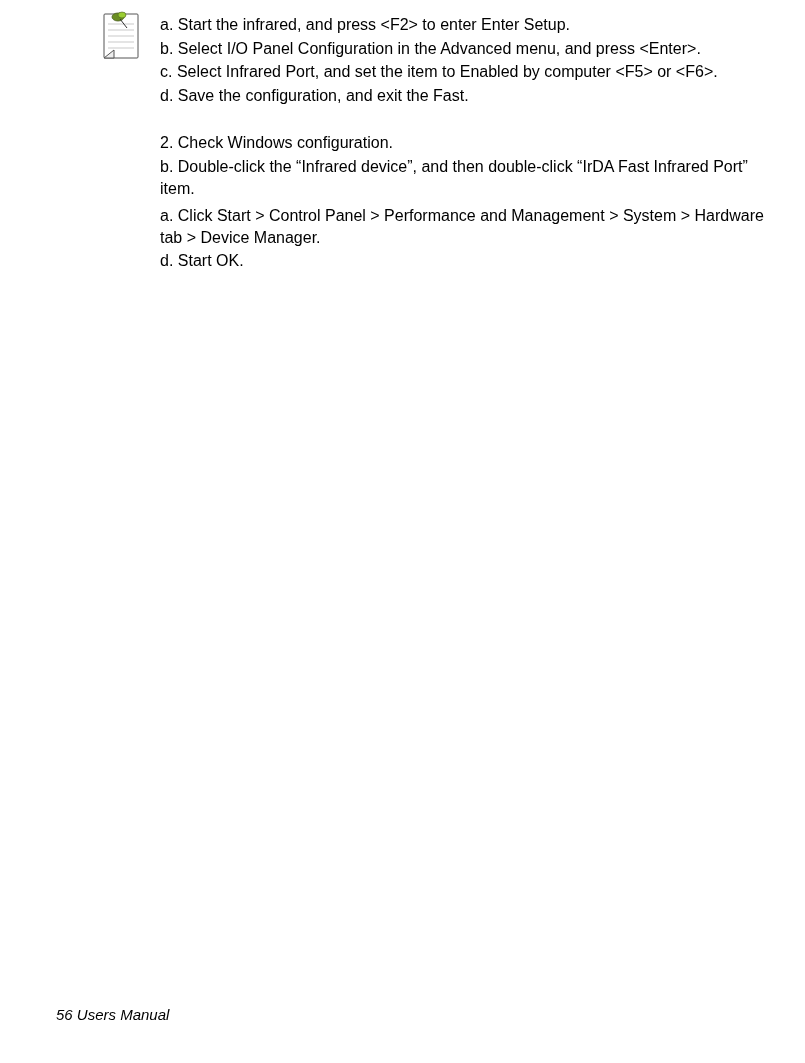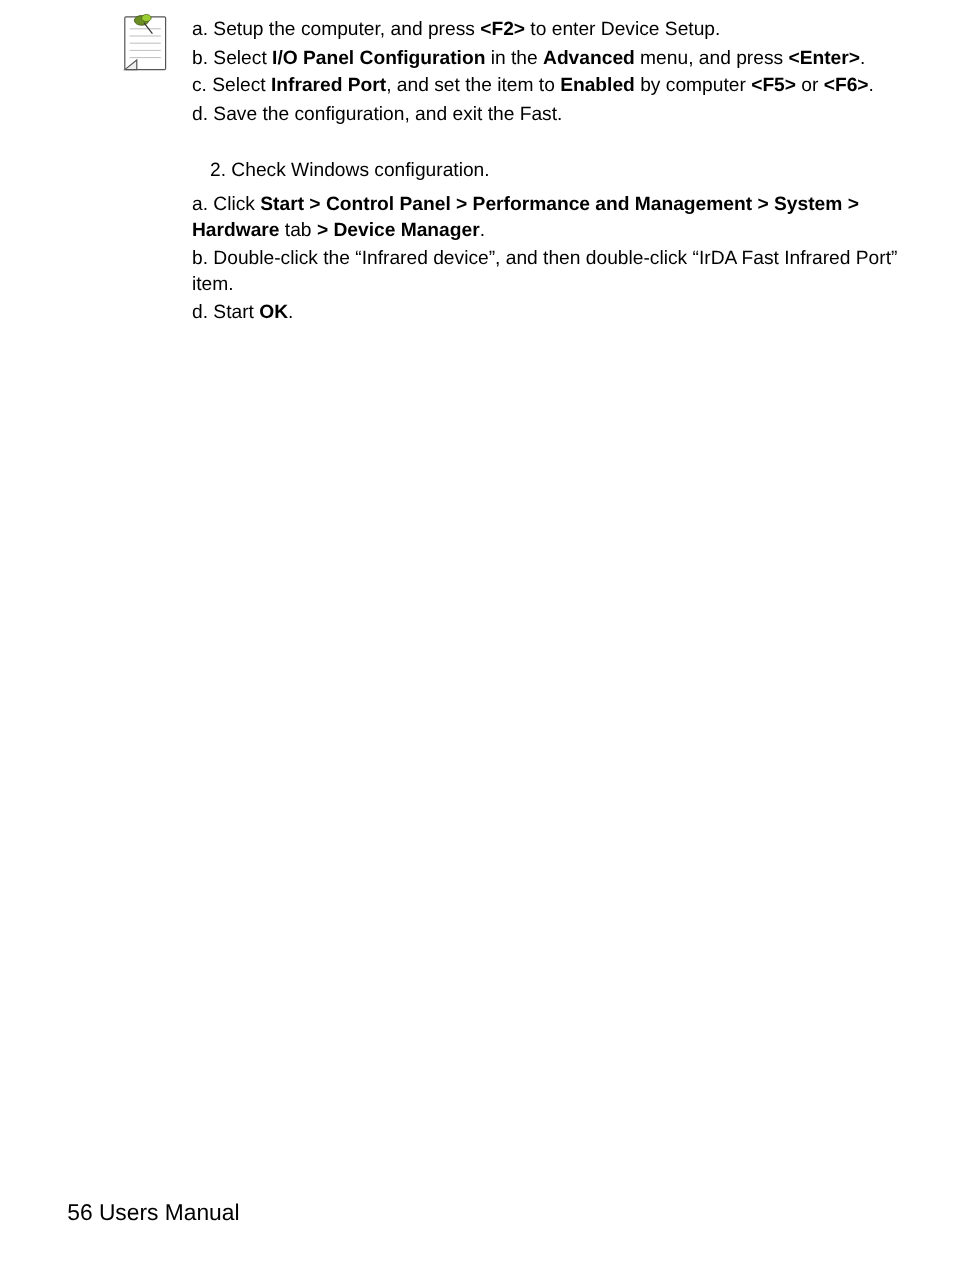--- a/index.html
+++ b/index.html
@@ -50,30 +50,30 @@
     }
     .heading {
       font-weight: bold;
       margin-bottom: 2px;
     }
     .para {
       margin-bottom: 2px;
     }
     .section-gap {
       margin-top: 26px;
-      margin-left: 15px;
     }
     .bold {
-      font-weight: bold;
+      font-weight: normal;
     }
     .footer {
       position: absolute;
       bottom: 38px;
       left: 56px;
-      font-size: 19px;
+      font-style: italic;
+      font-size: 15px;
       margin-top: 48px;
     }
   </style>
 </head>
 <body>
 
 <div class="content-wrapper">
   <div class="icon-col">
     <svg class="notepad-icon" viewBox="0 0 44 56">
       <rect class="notepad-paper" x="4" y="4" width="34" height="44" rx="1"></rect>
@@ -85,40 +85,40 @@
       <path class="notepad-curl" d="M 4 48 L 14 40 L 14 48 Z"></path>
       <ellipse cx="18" cy="7" rx="6" ry="4" fill="#6b8e23" stroke="#4a5d1f" stroke-width="0.8"></ellipse>
       <ellipse cx="22" cy="5" rx="4" ry="3" fill="#9acd32" stroke="#4a5d1f" stroke-width="0.6"></ellipse>
       <line x1="20" y1="9" x2="27" y2="18" stroke="#333" stroke-width="1"></line>
     </svg>
   </div>
 
   <div class="text-col">
 
     <div class="para" style="margin-top:6px;">
-      <span>a. Setup the computer, and press </span><span class="bold">&lt;F2&gt;</span><span> to enter Device Setup.</span>
+      <span>a. Start the infrared, and press </span><span class="bold">&lt;F2&gt;</span><span> to enter Enter Setup.</span>
     </div>
 
     <div class="para">
       <span>b. Select </span><span class="bold">I/O Panel Configuration</span><span> in the </span><span class="bold">Advanced</span><span> menu, and press </span><span class="bold">&lt;Enter&gt;</span><span>.</span>
     </div>
 
     <div class="para">
       <span>c. Select </span><span class="bold">Infrared Port</span><span>, and set the item to </span><span class="bold">Enabled</span><span> by computer </span><span class="bold">&lt;F5&gt;</span><span> or </span><span class="bold">&lt;F6&gt;</span><span>.</span>
     </div>
 
     <div class="para">d. Save the configuration, and exit the Fast.</div>
 
     <div class="para section-gap">2. Check Windows configuration.</div>
 
+    <div class="para">b. Double-click the “Infrared device”, and then double-click “IrDA Fast Infrared Port” item.</div>
+
     <div class="para" style="margin-top:6px;">
       <span>a. Click </span><span class="bold">Start &gt; Control Panel &gt; Performance and Management &gt; System &gt; Hardware</span><span> tab </span><span class="bold">&gt; Device Manager</span><span>.</span>
     </div>
-
-    <div class="para">b. Double-click the “Infrared device”, and then double-click “IrDA Fast Infrared Port” item.</div>
 
 
     <div class="para">
       <span>d. Start </span><span class="bold">OK</span><span>.</span>
     </div>
   </div>
 </div>
 
 <div class="footer">56  Users Manual</div>
 

